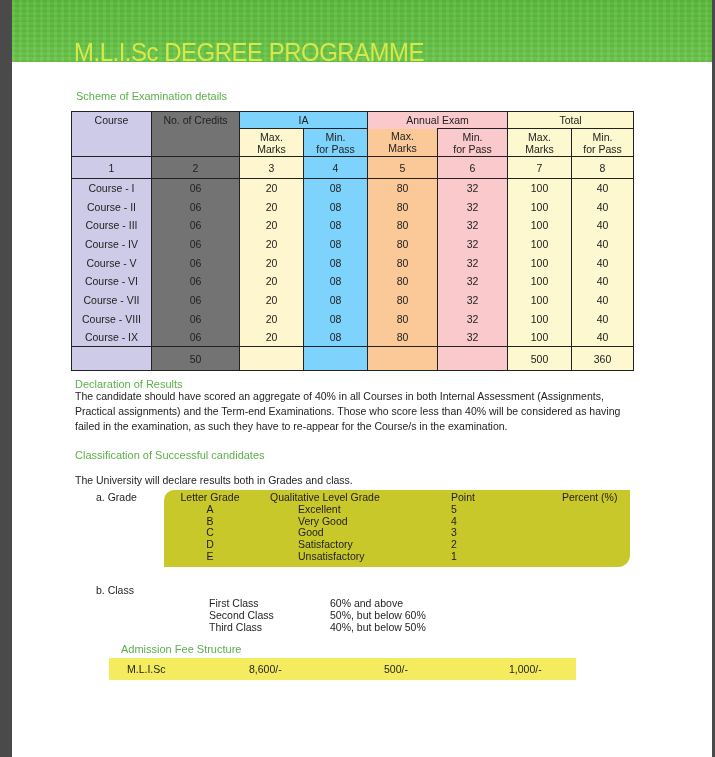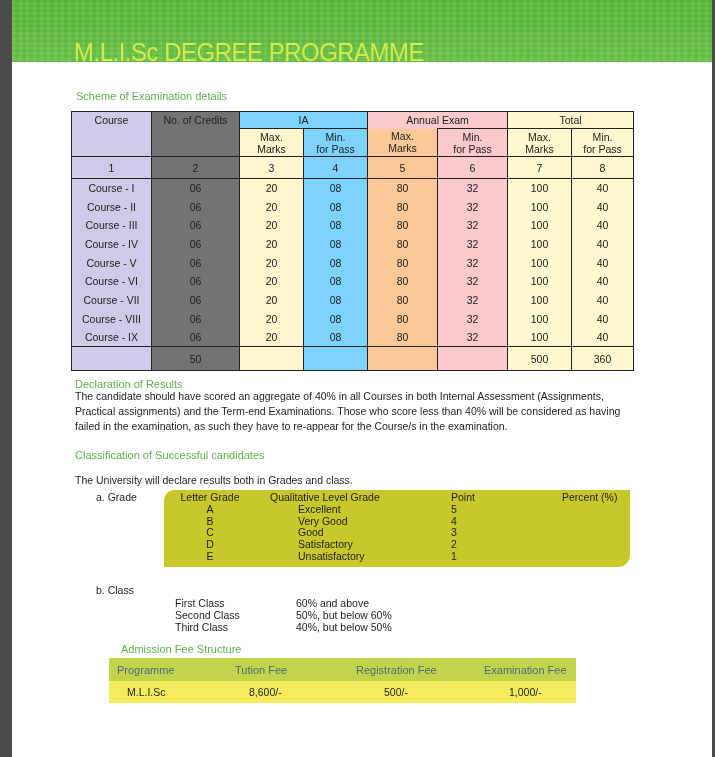--- a/index.html
+++ b/index.html
@@ -58,21 +58,21 @@
   .hdr-top td { height: 17px; }
 
   
   .grade-box {
     position: absolute; left: 152px; top: 490px; width: 466px; height: 77px;
     background: #c9c82b; border-top-left-radius: 10px; border-bottom-right-radius: 12px;
   }
   .grade-col { position: absolute; top: 2px; font-size: 10.5px; line-height: 11.8px; color: #1e1e1e; }
   .grade-col div { white-space: nowrap; }
 
-  .class-col { position: absolute; font-size: 10.5px; line-height: 12px; color: #1e1e1e; }
+  .class-col { position: absolute; font-size: 10.5px; line-height: 12px; color: #1e1e1e; margin-left: 34px; }
 
   
   .fee-table { position: absolute; left: 97px; top: 658px; width: 467px; }
   .fee-head {
     height: 23px; background: #c2d44b; display: flex; align-items: center;
     font-size: 11px; color: #4f6b7c;
   }
   .fee-row {
     height: 22px; background: #f4ec5e; display: flex; align-items: center;
     font-size: 10.5px; color: #1e1e1e;
@@ -272,26 +272,20 @@
     <div>Third Class</div>
   </div>
   <div class="class-col" style="left:284px; top:597px;">
     <div>60% and above</div>
     <div>50%, but below 60%</div>
     <div>40%, but below 50%</div>
   </div>
 
   <div class="section-heading" style="left:66px; top:643px;margin-left:43px;">Admission Fee Structure</div>
   <div class="fee-table">
-    <div class="fee-head" style="position:relative;">
-      <span style="left:8px;">Programme</span>
-      <span style="left:126px;">Tution Fee</span>
-      <span style="left:247px;">Registration Fee</span>
-      <span style="left:375px;">Examination Fee</span>
-    </div>
     <div class="fee-row" style="position:relative;">
       <span style="left:18px;">M.L.I.Sc</span>
       <span style="left:140px;">8,600/-</span>
       <span style="left:275px;">500/-</span>
       <span style="left:400px;">1,000/-</span>
     </div>
   </div>
 
 </div>
 

